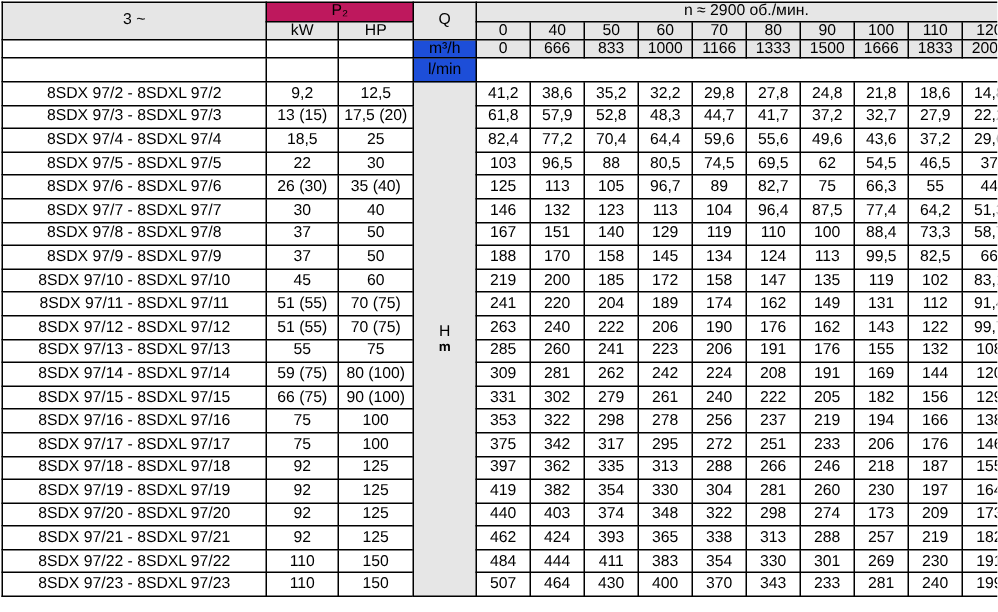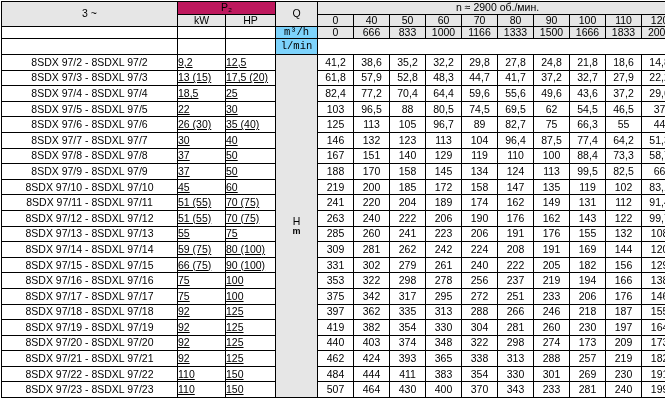--- a/index.html
+++ b/index.html
@@ -39,25 +39,24 @@
     font-weight: bold;
     font-size: 10.5px;
   }
   .q-cell {
     background: #e6e6e6;
     text-align: center;
     font-weight: bold;
     font-size: 15px;
   }
   .q-unit {
-    background: #7dd3fc;
+    background: #1d4ed8;
     text-align: center;
     font-weight: bold;
     font-size: 10px;
-    font-family: Liberation Mono, monospace;
   }
   .h-cell {
     background: #e6e6e6;
     text-align: center;
     font-weight: bold;
     font-size: 15px;
     vertical-align: middle;
   }
   .h-cell .sub {
     font-size: 9px;
@@ -83,22 +82,22 @@
     font-weight: bold;
     font-size: 12px;
   }
   td.model {
     text-align: center;
     padding-left: 5px;
     font-size: 10.5px;
     height: 14.6px;
   }
   td.pw {
+    text-align: center;
     font-size: 10.5px;
-    text-decoration: underline;
   }
   td.val {
     text-align: center;
     font-size: 10.5px;
   }
   .blank { background: #ffffff; }
   
   col.c-model { width: 176px; }
   col.c-kw { width: 48px; }
   col.c-hp { width: 50px; }

